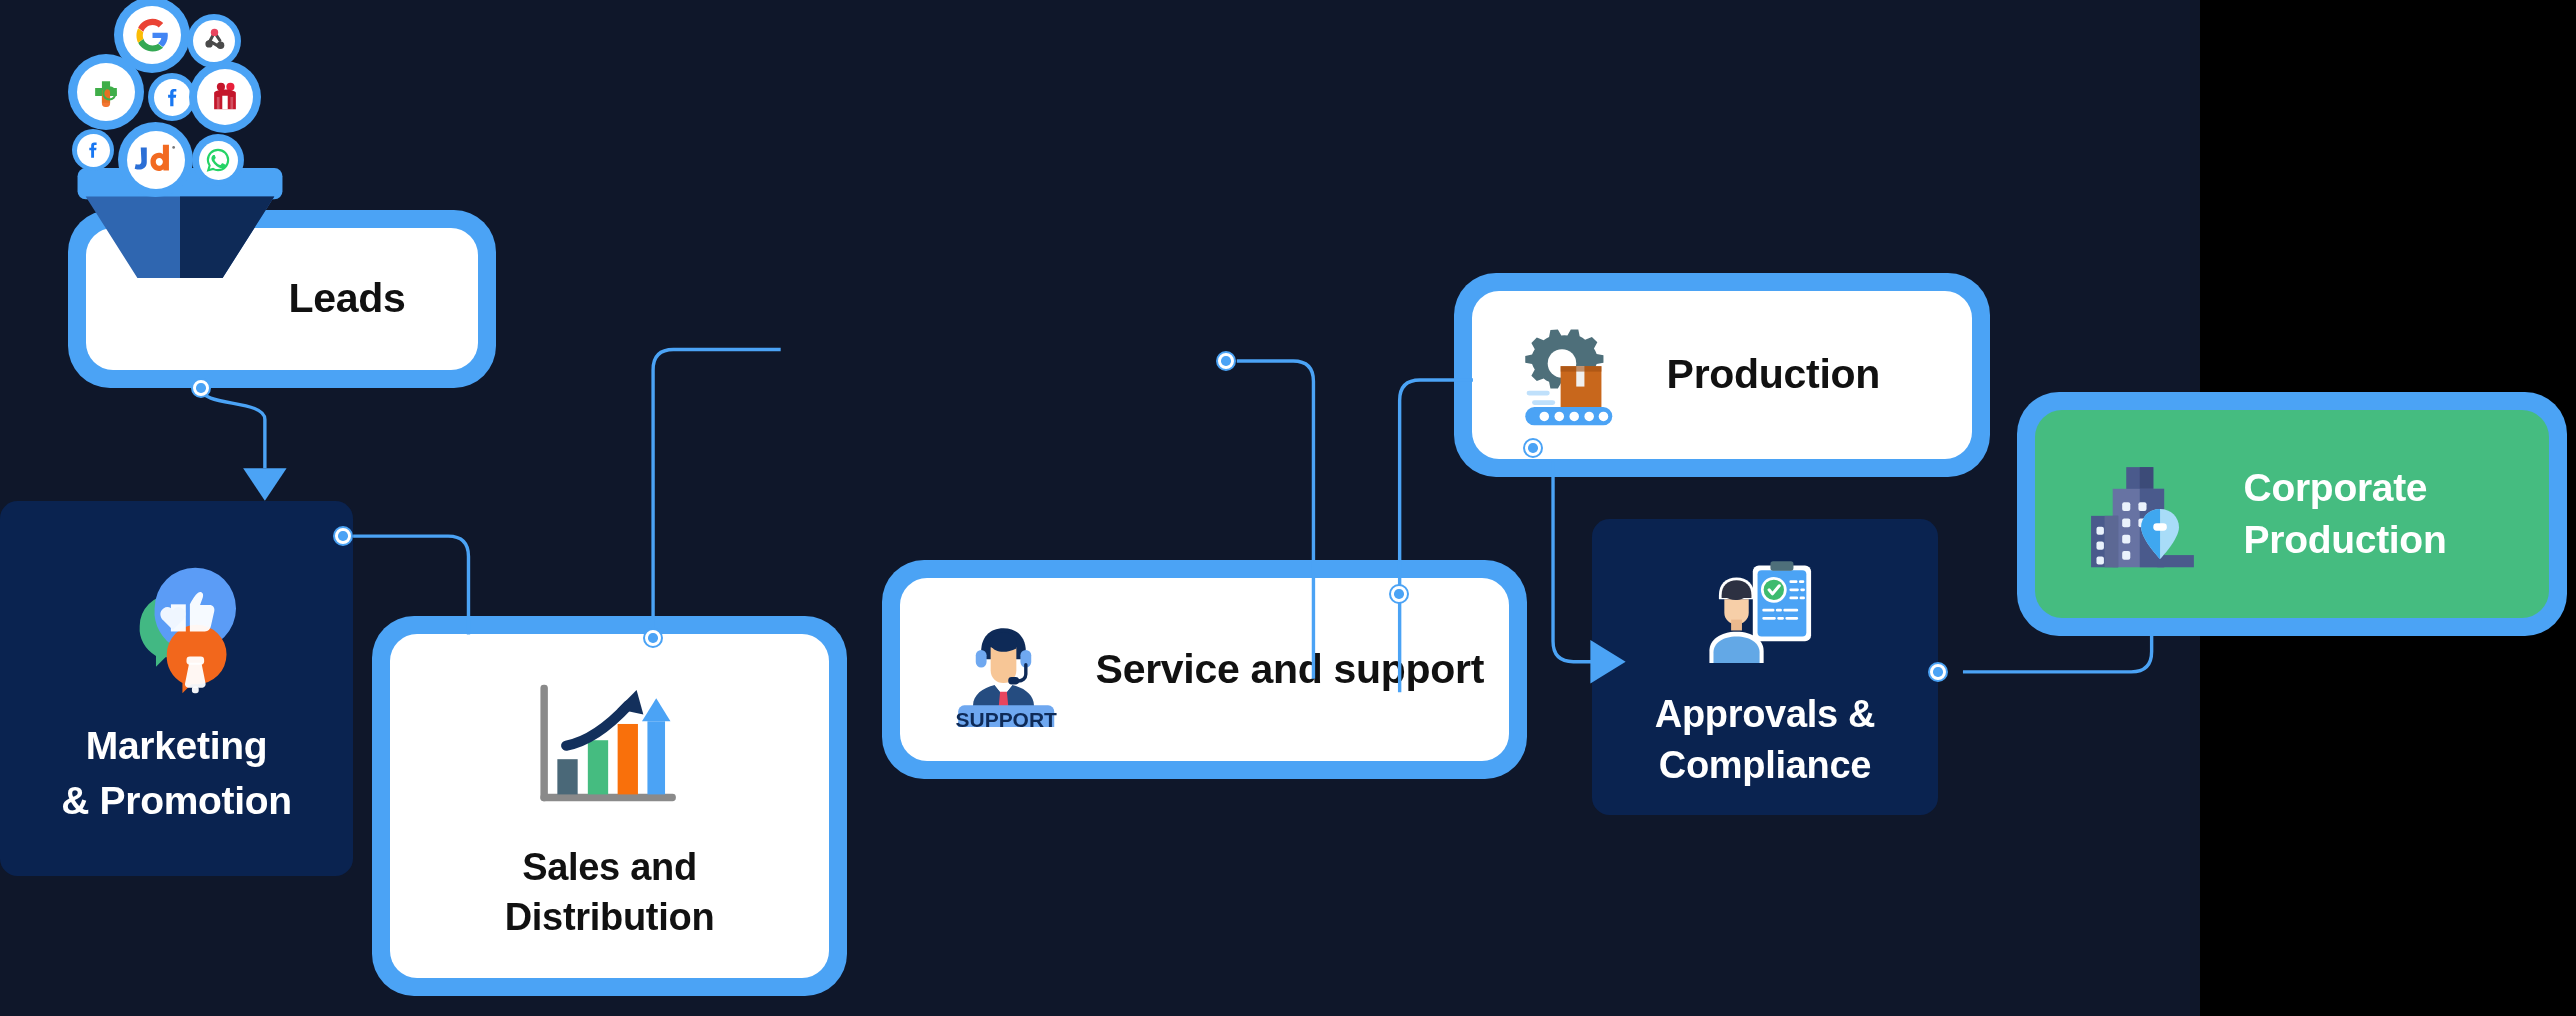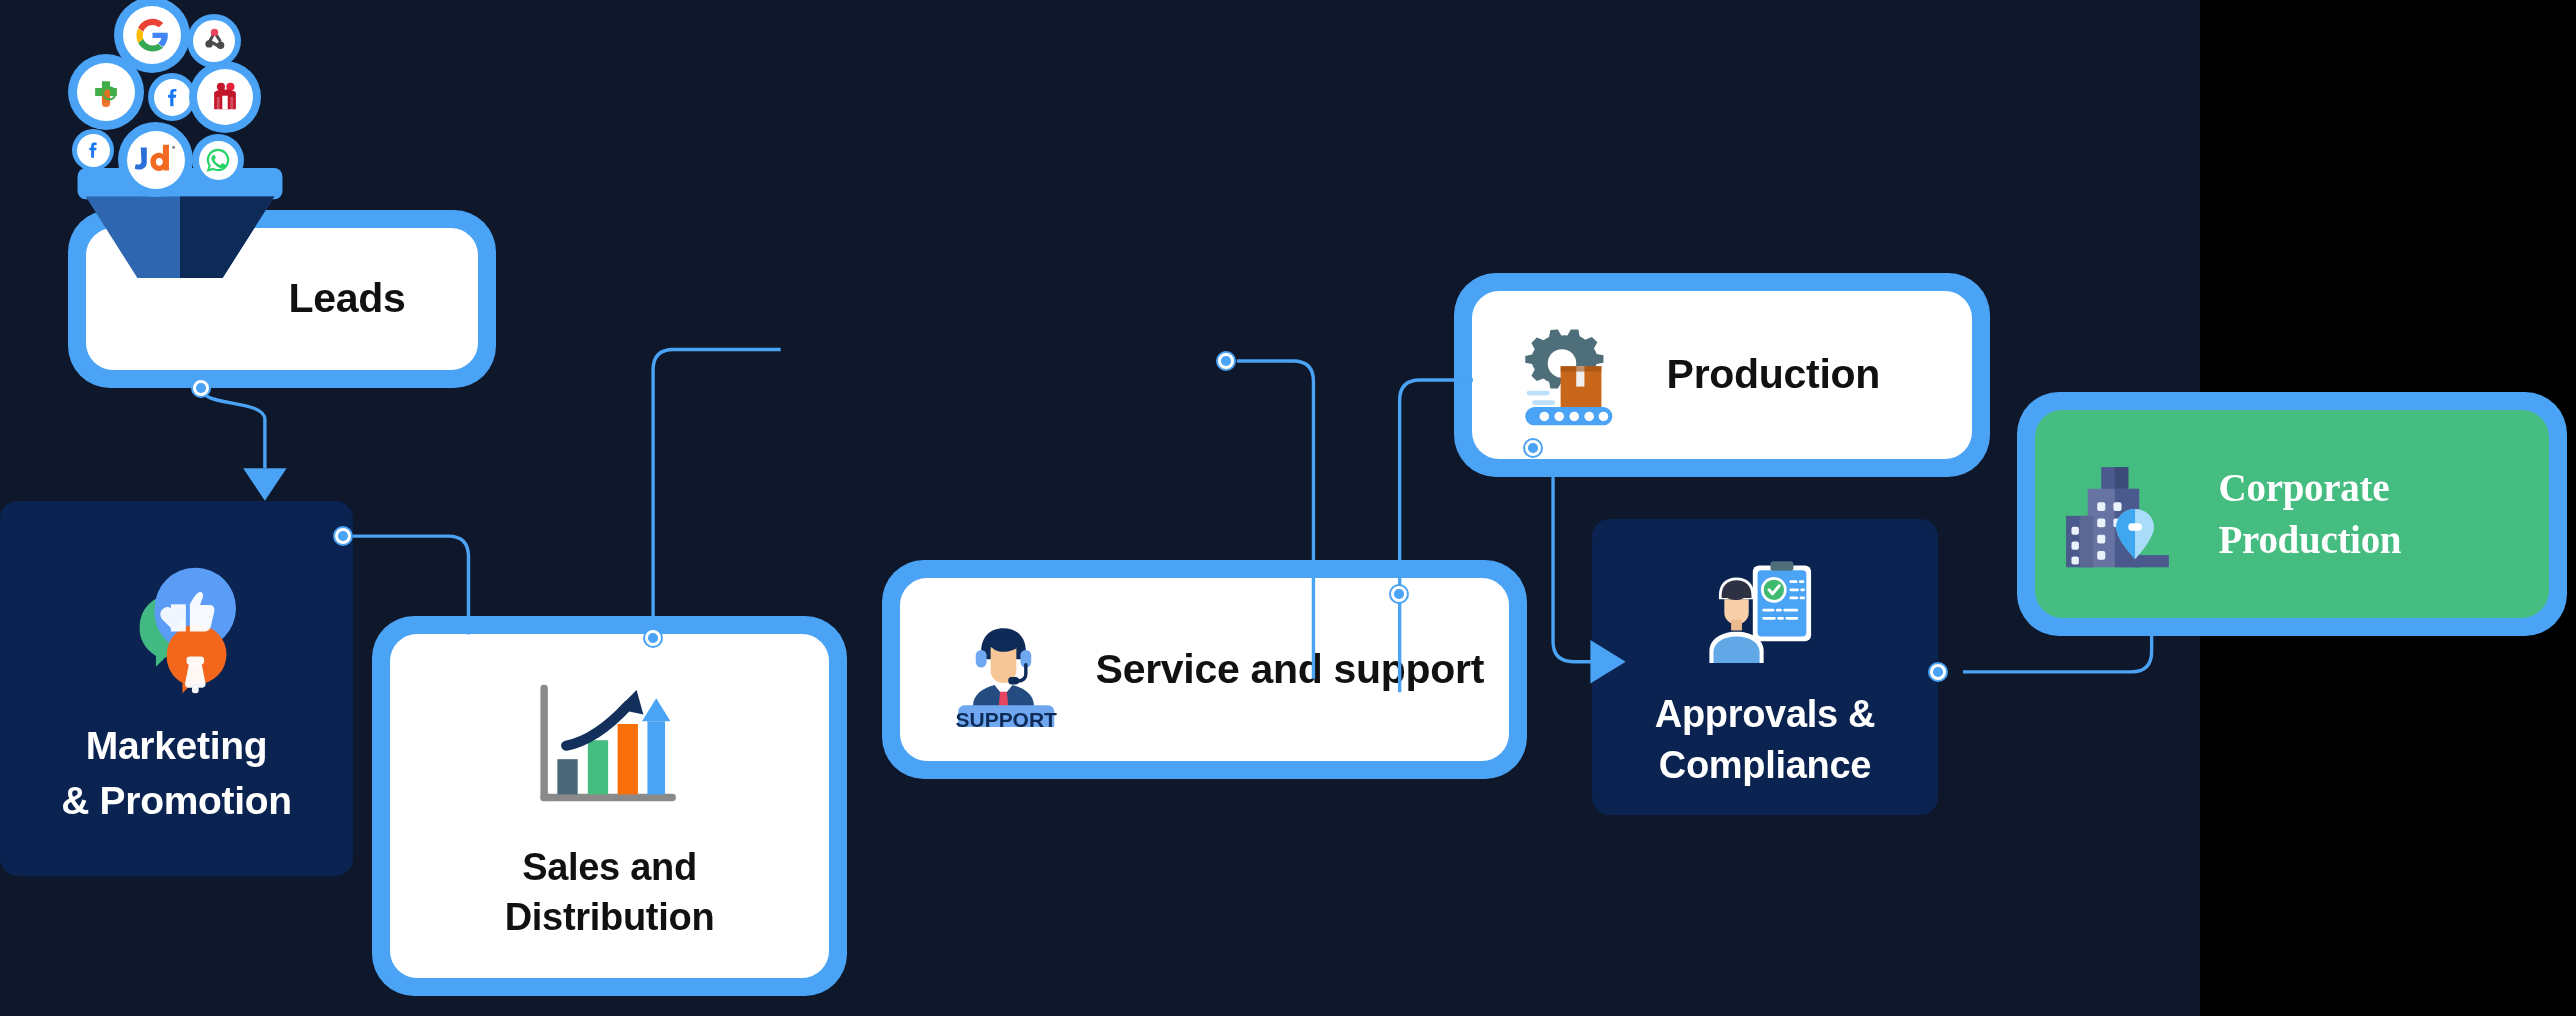--- a/index.html
+++ b/index.html
@@ -277,21 +277,21 @@
       </svg>
     </div>
     <div style="margin-top:27px;">
       <div class="label white center" style="font-size:38px;">Approvals &amp;</div>
       <div class="label white center" style="font-size:38px;margin-top:8.1px;">Compliance</div>
     </div>
   </div>
   <div class="port" style="left:1928px;top:662px;"></div>
 
   <div class="node framed green" style="left:2017px;top:392px;width:550px;height:244px;">
-    <div class="inner" style="padding-left:24px;font-family:Liberation Serif, serif;">
+    <div class="inner" style="padding-left:49px;">
       <div class="icon-wrap" style="width:122px;">
         <svg width="115" height="109" viewBox="0 0 170 160">
           <rect x="58" y="10" width="40" height="38" fill="#4A5A8C"></rect>
           <rect x="78" y="10" width="20" height="38" fill="#3C4B78"></rect>
           <rect x="38" y="42" width="76" height="116" fill="#6773A3"></rect>
           <rect x="78" y="42" width="36" height="116" fill="#4A5A8C"></rect>
           <rect x="6" y="82" width="40" height="76" fill="#4A5A8C"></rect>
           <rect x="26" y="82" width="20" height="76" fill="#5C6894"></rect>
           <g fill="#EAF2FC">
             <rect x="52" y="62" width="12" height="13" rx="3"></rect>

